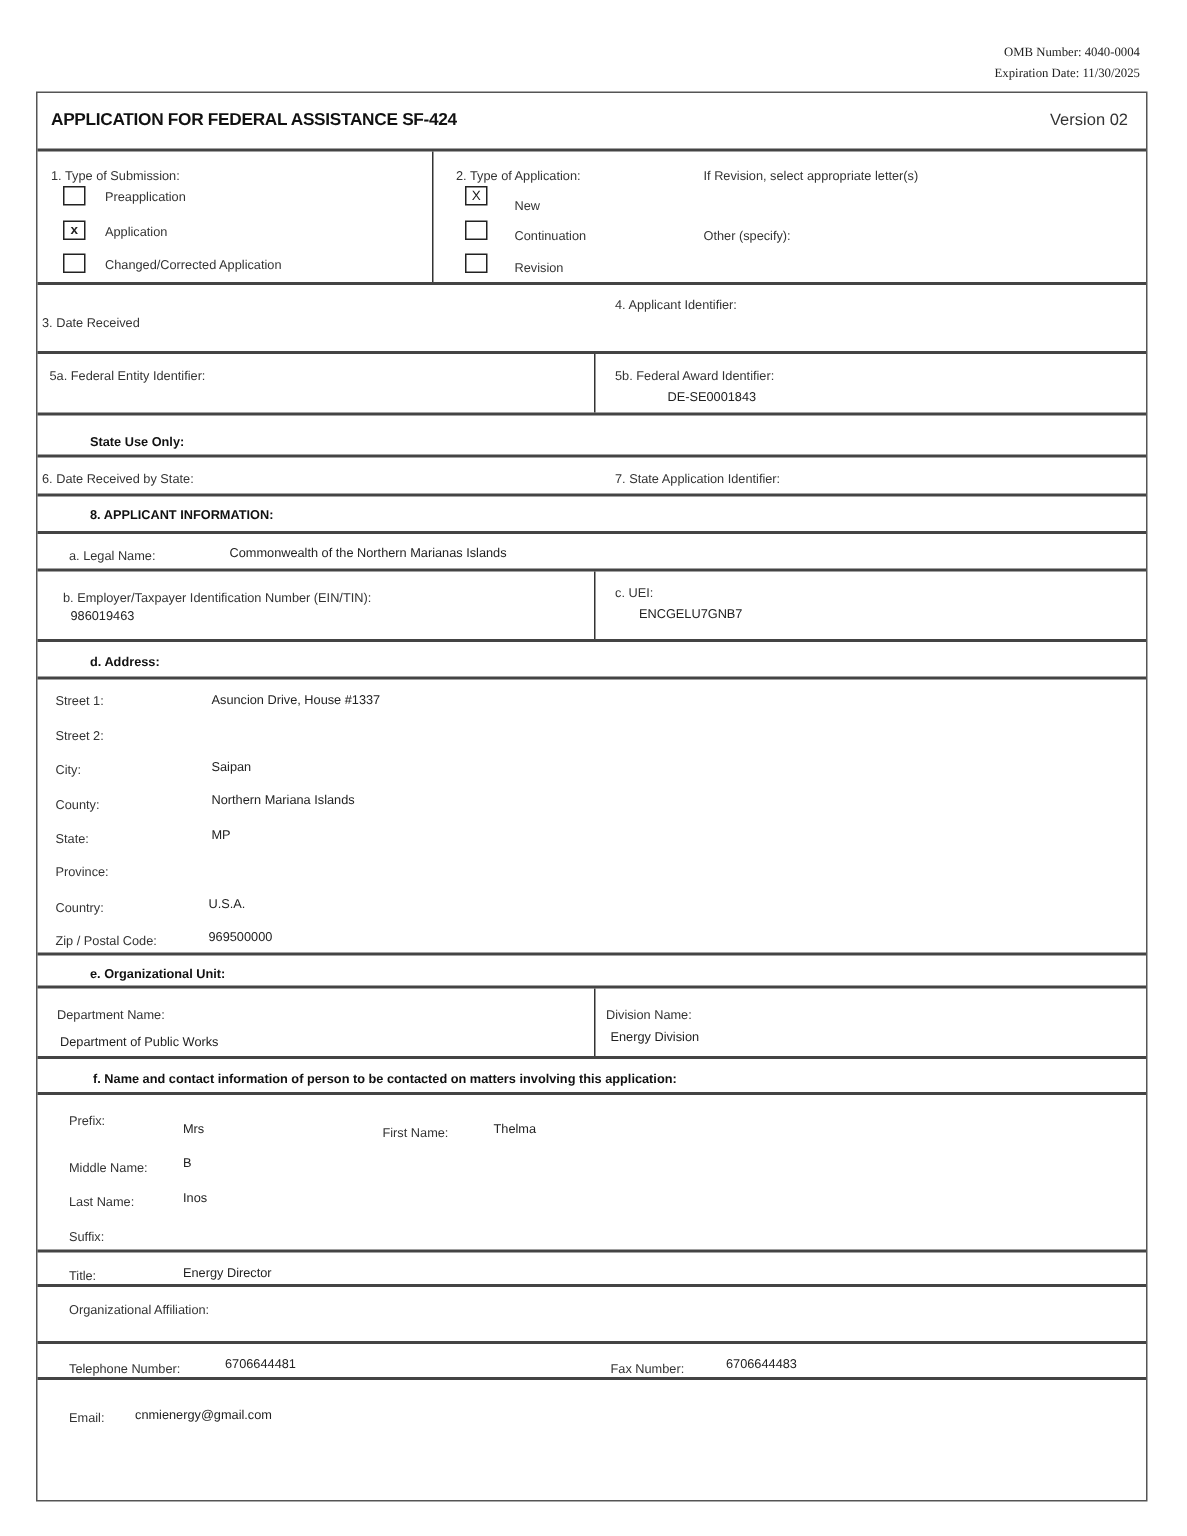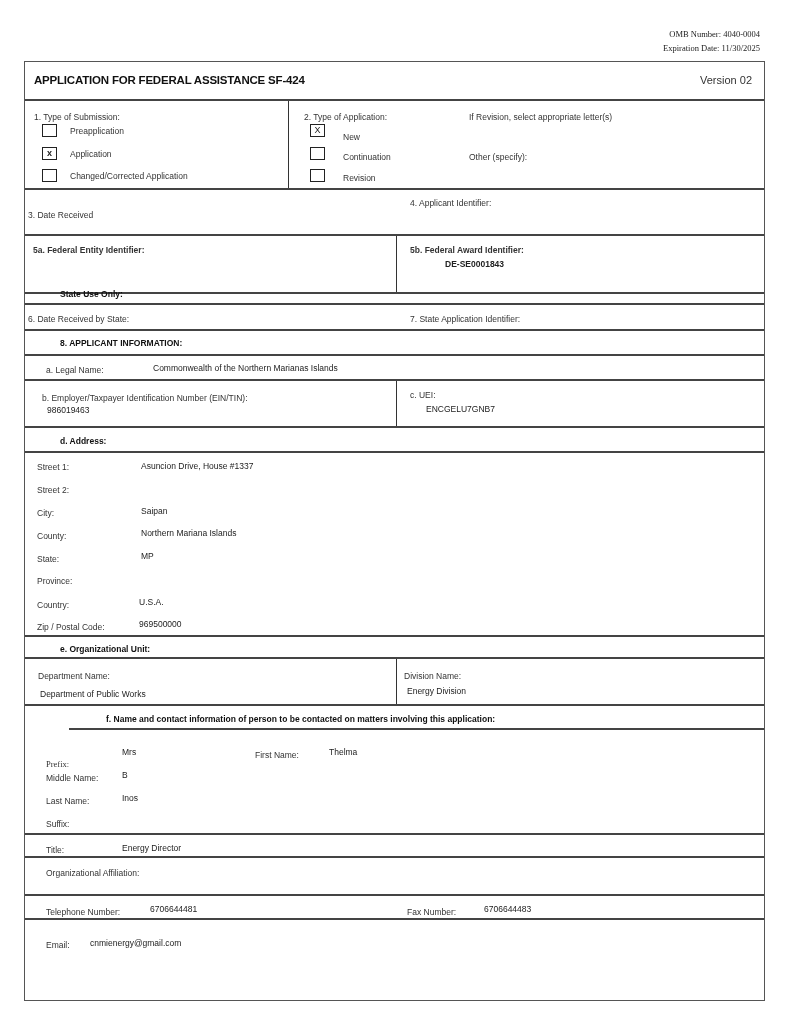--- a/index.html
+++ b/index.html
@@ -63,21 +63,21 @@
 
     <span class="abs lbl" style="left:444px;top:11px;">If Revision, select appropriate letter(s)</span>
     <span class="abs lbl" style="left:444px;top:51px;">Other (specify):</span>
   </div>
 
   <div class="row" style="top:128px;height:46px;">
     <span class="abs lbl" style="left:3px;top:8px;margin-top:12px;">3. Date Received</span>
     <span class="abs lbl" style="left:385px;top:8px;">4. Applicant Identifier:</span>
   </div>
 
-  <div class="row" style="top:174px;height:58px;font-weight:bold;">
+  <div class="row" style="top:174px;height:41px;">
     <div class="vline" style="left:371px;"></div>
     <span class="abs lbl" style="left:8px;top:9px;">5a. Federal Entity Identifier:</span>
     <span class="abs lbl" style="left:385px;top:9px;">5b. Federal Award Identifier:</span>
     <span class="abs val" style="left:420px;top:23px;">DE-SE0001843</span>
   </div>
 
   <div class="row" style="top:221px;height:22px;">
     <span class="abs sec" style="left:4px;top:6px;">State Use Only:</span>
   </div>
 
@@ -138,26 +138,26 @@
     <span class="abs lbl" style="left:13px;top:12px;">Department Name:</span>
     <span class="abs val" style="left:15px;top:30px;">Department of Public Works</span>
     <span class="abs lbl" style="left:379px;top:12px;">Division Name:</span>
     <span class="abs val" style="left:382px;top:27px;">Energy Division</span>
   </div>
 
   <div class="row" style="top:575px;height:22px;">
     <span class="abs sec" style="left:4px;top:7px;">e. Organizational Unit:</span>
   </div>
 
-  <div class="row" style="top:644px;height:24px;margin-left:44px;">
+  <div class="row" style="top:644px;height:24px;">
     <span class="abs sec" style="left:6px;top:8px;">f. Name and contact information of person to be contacted on matters involving this application:</span>
   </div>
 
   <div class="row" style="top:668px;height:105px;">
-    <span class="abs lbl" style="left:21px;top:29px;font-family:Liberation Serif, serif;">Prefix:</span>
+    <span class="abs lbl" style="left:21px;top:12px;">Prefix:</span>
     <span class="abs val" style="left:97px;top:17px;">Mrs</span>
     <span class="abs lbl" style="left:230px;top:20px;">First Name:</span>
     <span class="abs val" style="left:304px;top:17px;">Thelma</span>
 
     <span class="abs lbl" style="left:21px;top:43px;">Middle Name:</span>
     <span class="abs val" style="left:97px;top:40px;">B</span>
 
     <span class="abs lbl" style="left:21px;top:66px;">Last Name:</span>
     <span class="abs val" style="left:97px;top:63px;">Inos</span>
 

